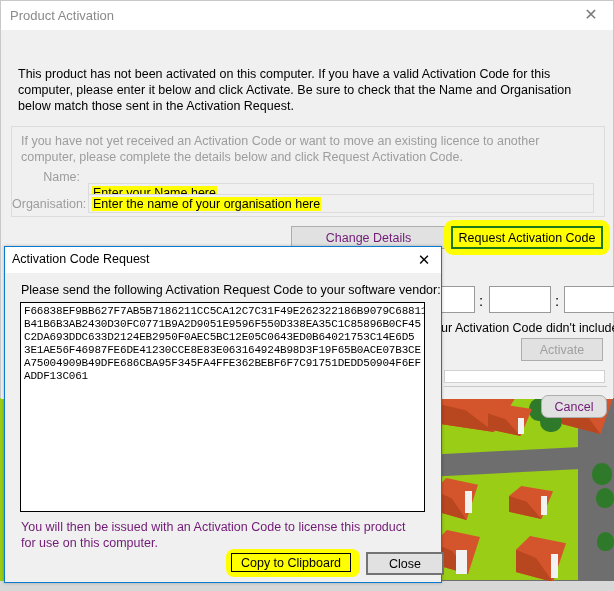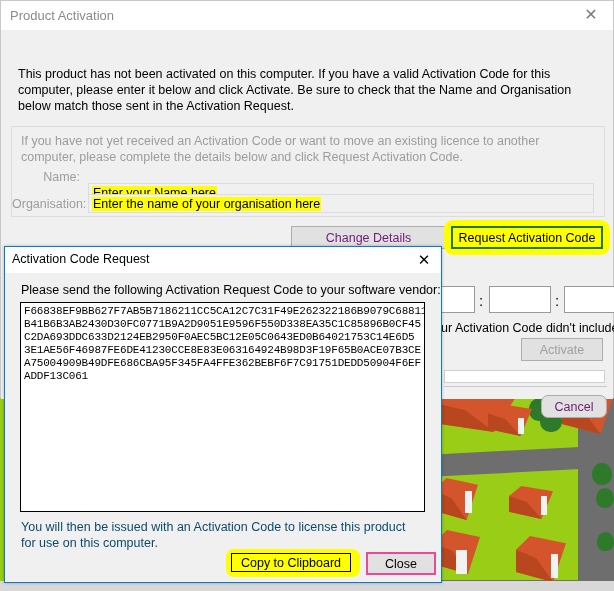--- a/index.html
+++ b/index.html
@@ -301,21 +301,21 @@
     letter-spacing: -0.2px;
     color: #000;
     white-space: pre;
   }
   #inner-footer-text {
     position: absolute;
     left: 16px; top: 246px;
     width: 395px;
     font-size: 12.5px;
     line-height: 16px;
-    color: #0c4a6e;
+    color: #701a75;
   }
   #copy-wrap {
     position: absolute;
     left: 226px; top: 549px;
     width: 134px; height: 28px;
   }
   #copy-halo {
     position: absolute;
     left: 0; top: 0; width: 134px; height: 28px;
     background: #ffff00;
@@ -328,23 +328,23 @@
     background: #ffff00;
     border: 1px solid #000000;
     box-sizing: border-box;
     font-size: 12.5px;
     display: flex; align-items: center; justify-content: center;
     cursor: default;
   }
   #close-btn {
     position: absolute;
     left: 366px; top: 552px;
-    width: 70px; height: 23px;
+    width: 78px; height: 23px;
     background: #e1e1e1;
-    border: 2px solid #ec4899;
+    border: 2px solid #737373;
     box-sizing: border-box;
     font-size: 12.5px;
     display: flex; align-items: center; justify-content: center;
     cursor: default;
   }
 </style>
 </head>
 <body>
 
 <div id="screen">

